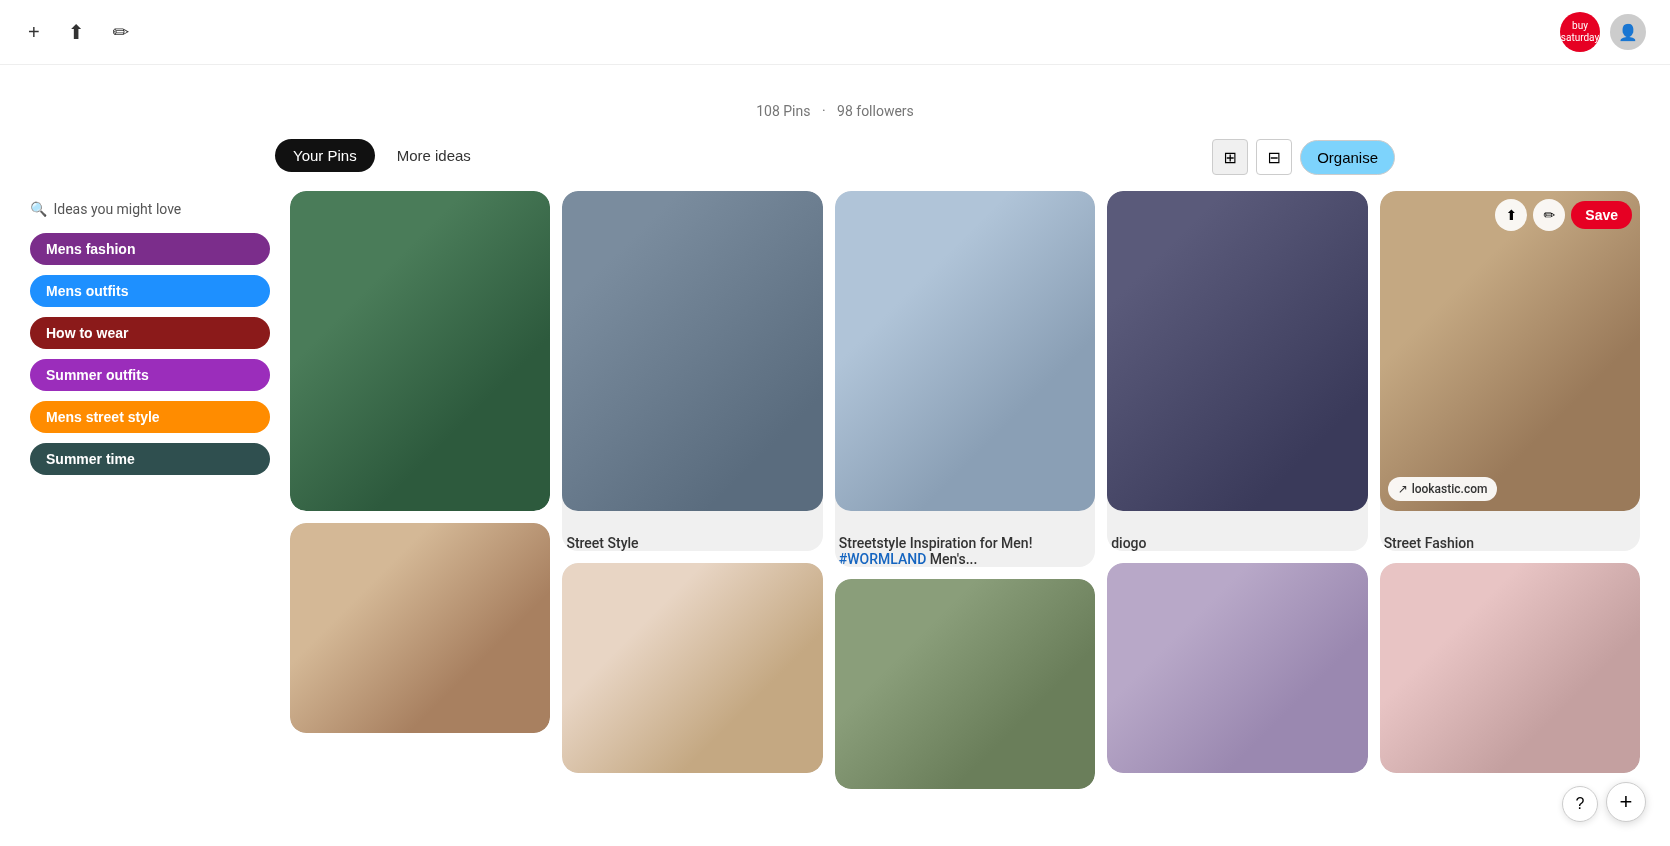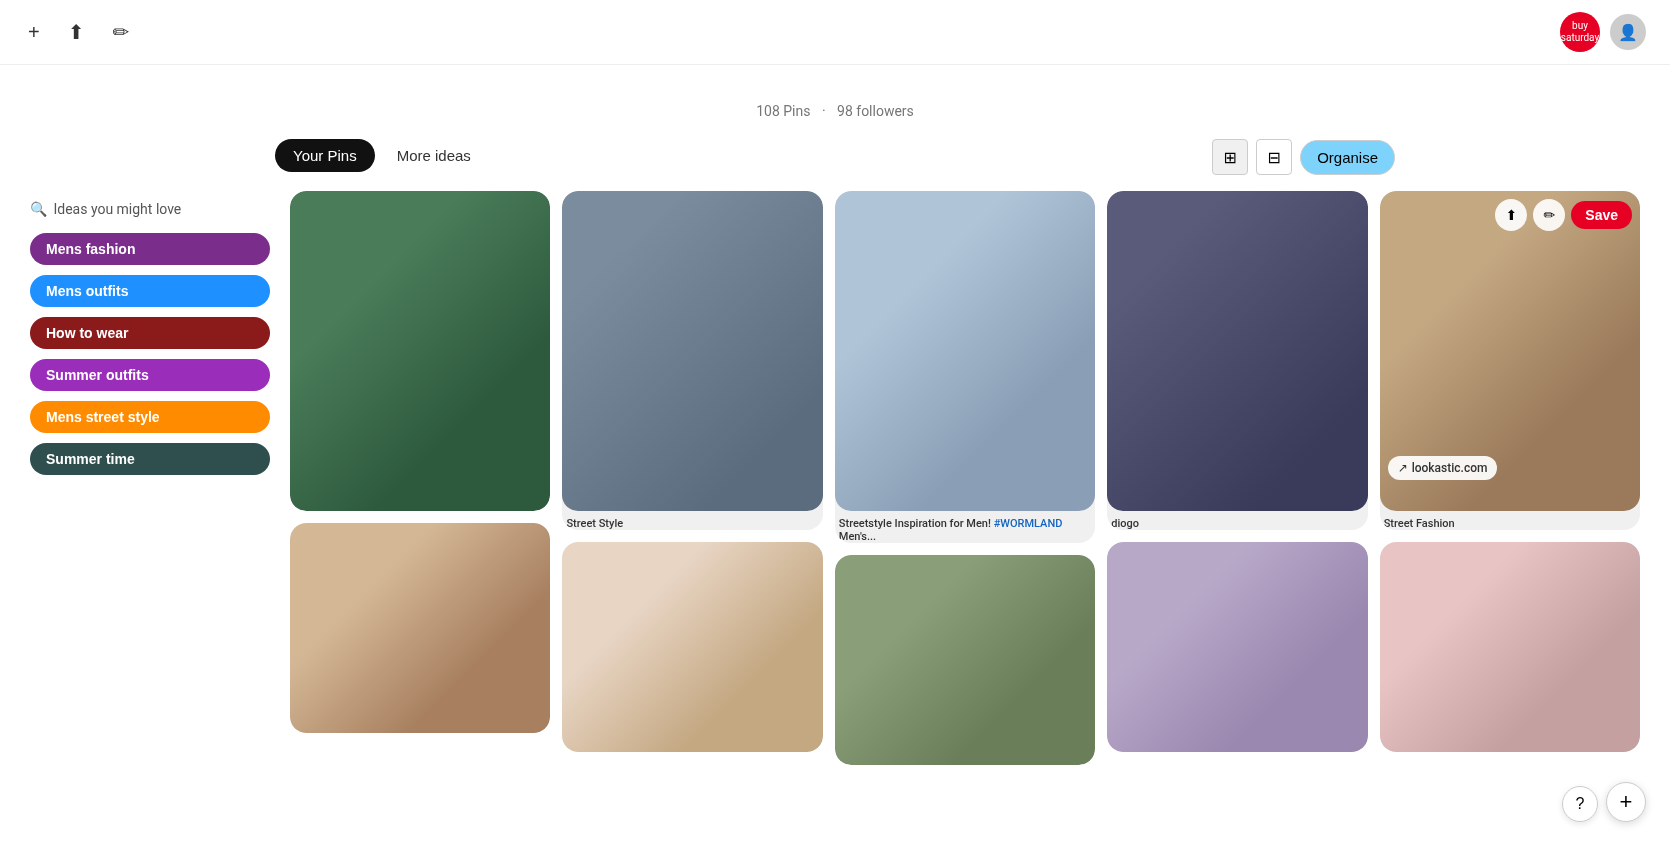--- a/index.html
+++ b/index.html
@@ -105,21 +105,21 @@
     }
     .pin-column { flex: 1; display: flex; flex-direction: column; gap: 12px; }
 
     .pin-card {
       border-radius: 16px;
       overflow: hidden;
       background: #f0f0f0;
       position: relative;
       cursor: pointer;
     }
-    .pin-label { font-size: 11px; color: #333; padding: 6px 4px 0; font-weight: 500; }
+    .pin-label { font-size: 14px; color: #333; padding: 24px 4px 0; font-weight: 500; }
 
     
     .img-block { width: 100%; border-radius: 16px; background: #ddd; }
 
     
     .pin-overlay-top {
       position: absolute;
       top: 8px;
       right: 8px;
       display: flex;

